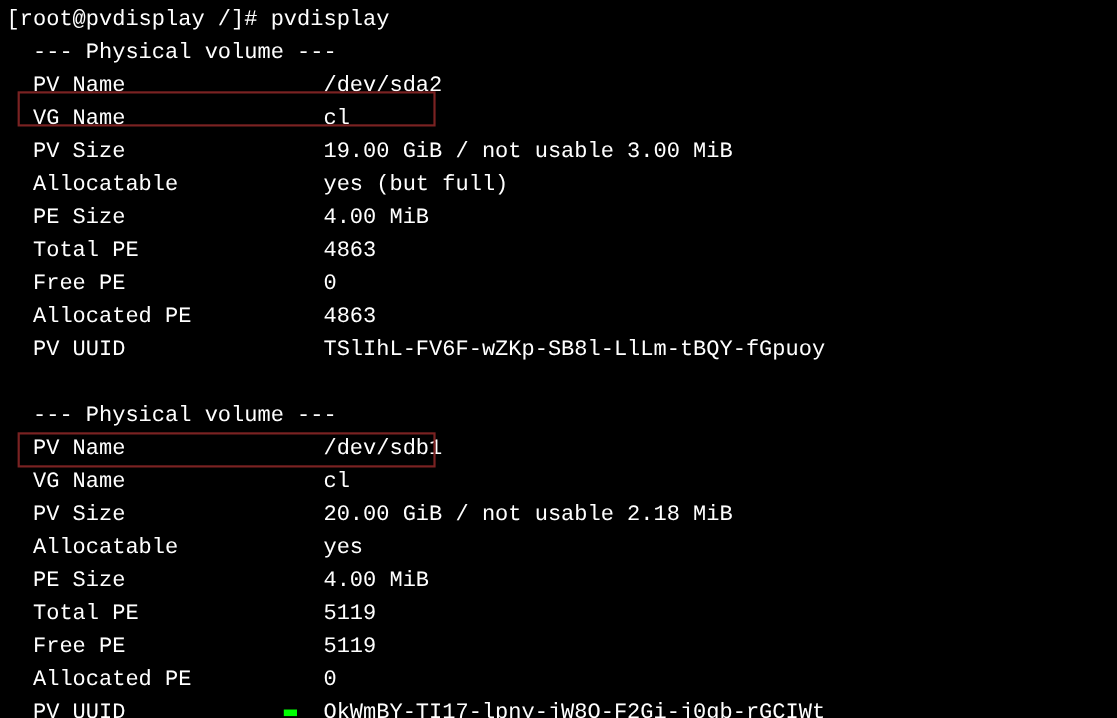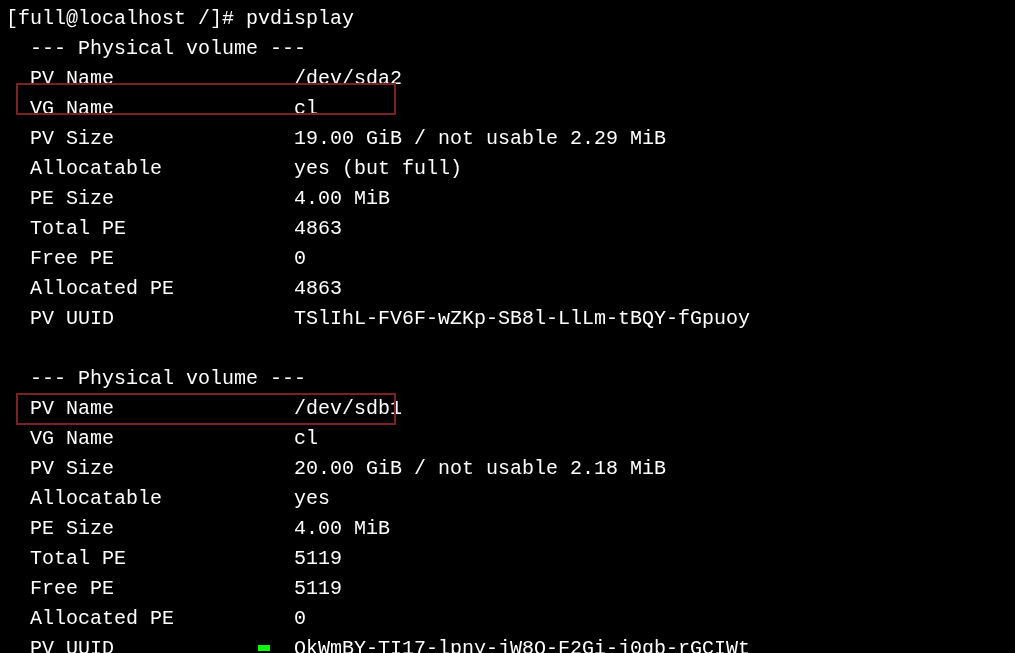--- a/index.html
+++ b/index.html
@@ -33,26 +33,26 @@
     .cursor {
       position: absolute;
       background: #00ff00;
       width: 12px;
       height: 6px;
     }
   </style>
 </head>
 <body>
 
-<div class="term-line"><span>[full@localhost /]# </span><span>pvdisplay</span></div>
+<div class="term-line"><span>[root@pvdisplay /]# </span><span>pvdisplay</span></div>
 
 <div class="term-line">  --- Physical volume ---</div>
 <div class="term-line"><span>  PV Name               </span><span>/dev/sda2</span></div>
 <div class="term-line"><span>  VG Name               </span><span>cl</span></div>
-<div class="term-line"><span>  PV Size               </span><span>19.00 GiB / not usable 2.29 MiB</span></div>
+<div class="term-line"><span>  PV Size               </span><span>19.00 GiB / not usable 3.00 MiB</span></div>
 <div class="term-line"><span>  Allocatable           </span><span>yes (but full)</span></div>
 <div class="term-line"><span>  PE Size               </span><span>4.00 MiB</span></div>
 <div class="term-line"><span>  Total PE              </span><span>4863</span></div>
 <div class="term-line"><span>  Free PE               </span><span>0</span></div>
 <div class="term-line"><span>  Allocated PE          </span><span>4863</span></div>
 <div class="term-line"><span>  PV UUID               </span><span>TSlIhL-FV6F-wZKp-SB8l-LlLm-tBQY-fGpuoy</span></div>
 
 <div class="term-line"> </div>
 
 <div class="term-line">  --- Physical volume ---</div>

